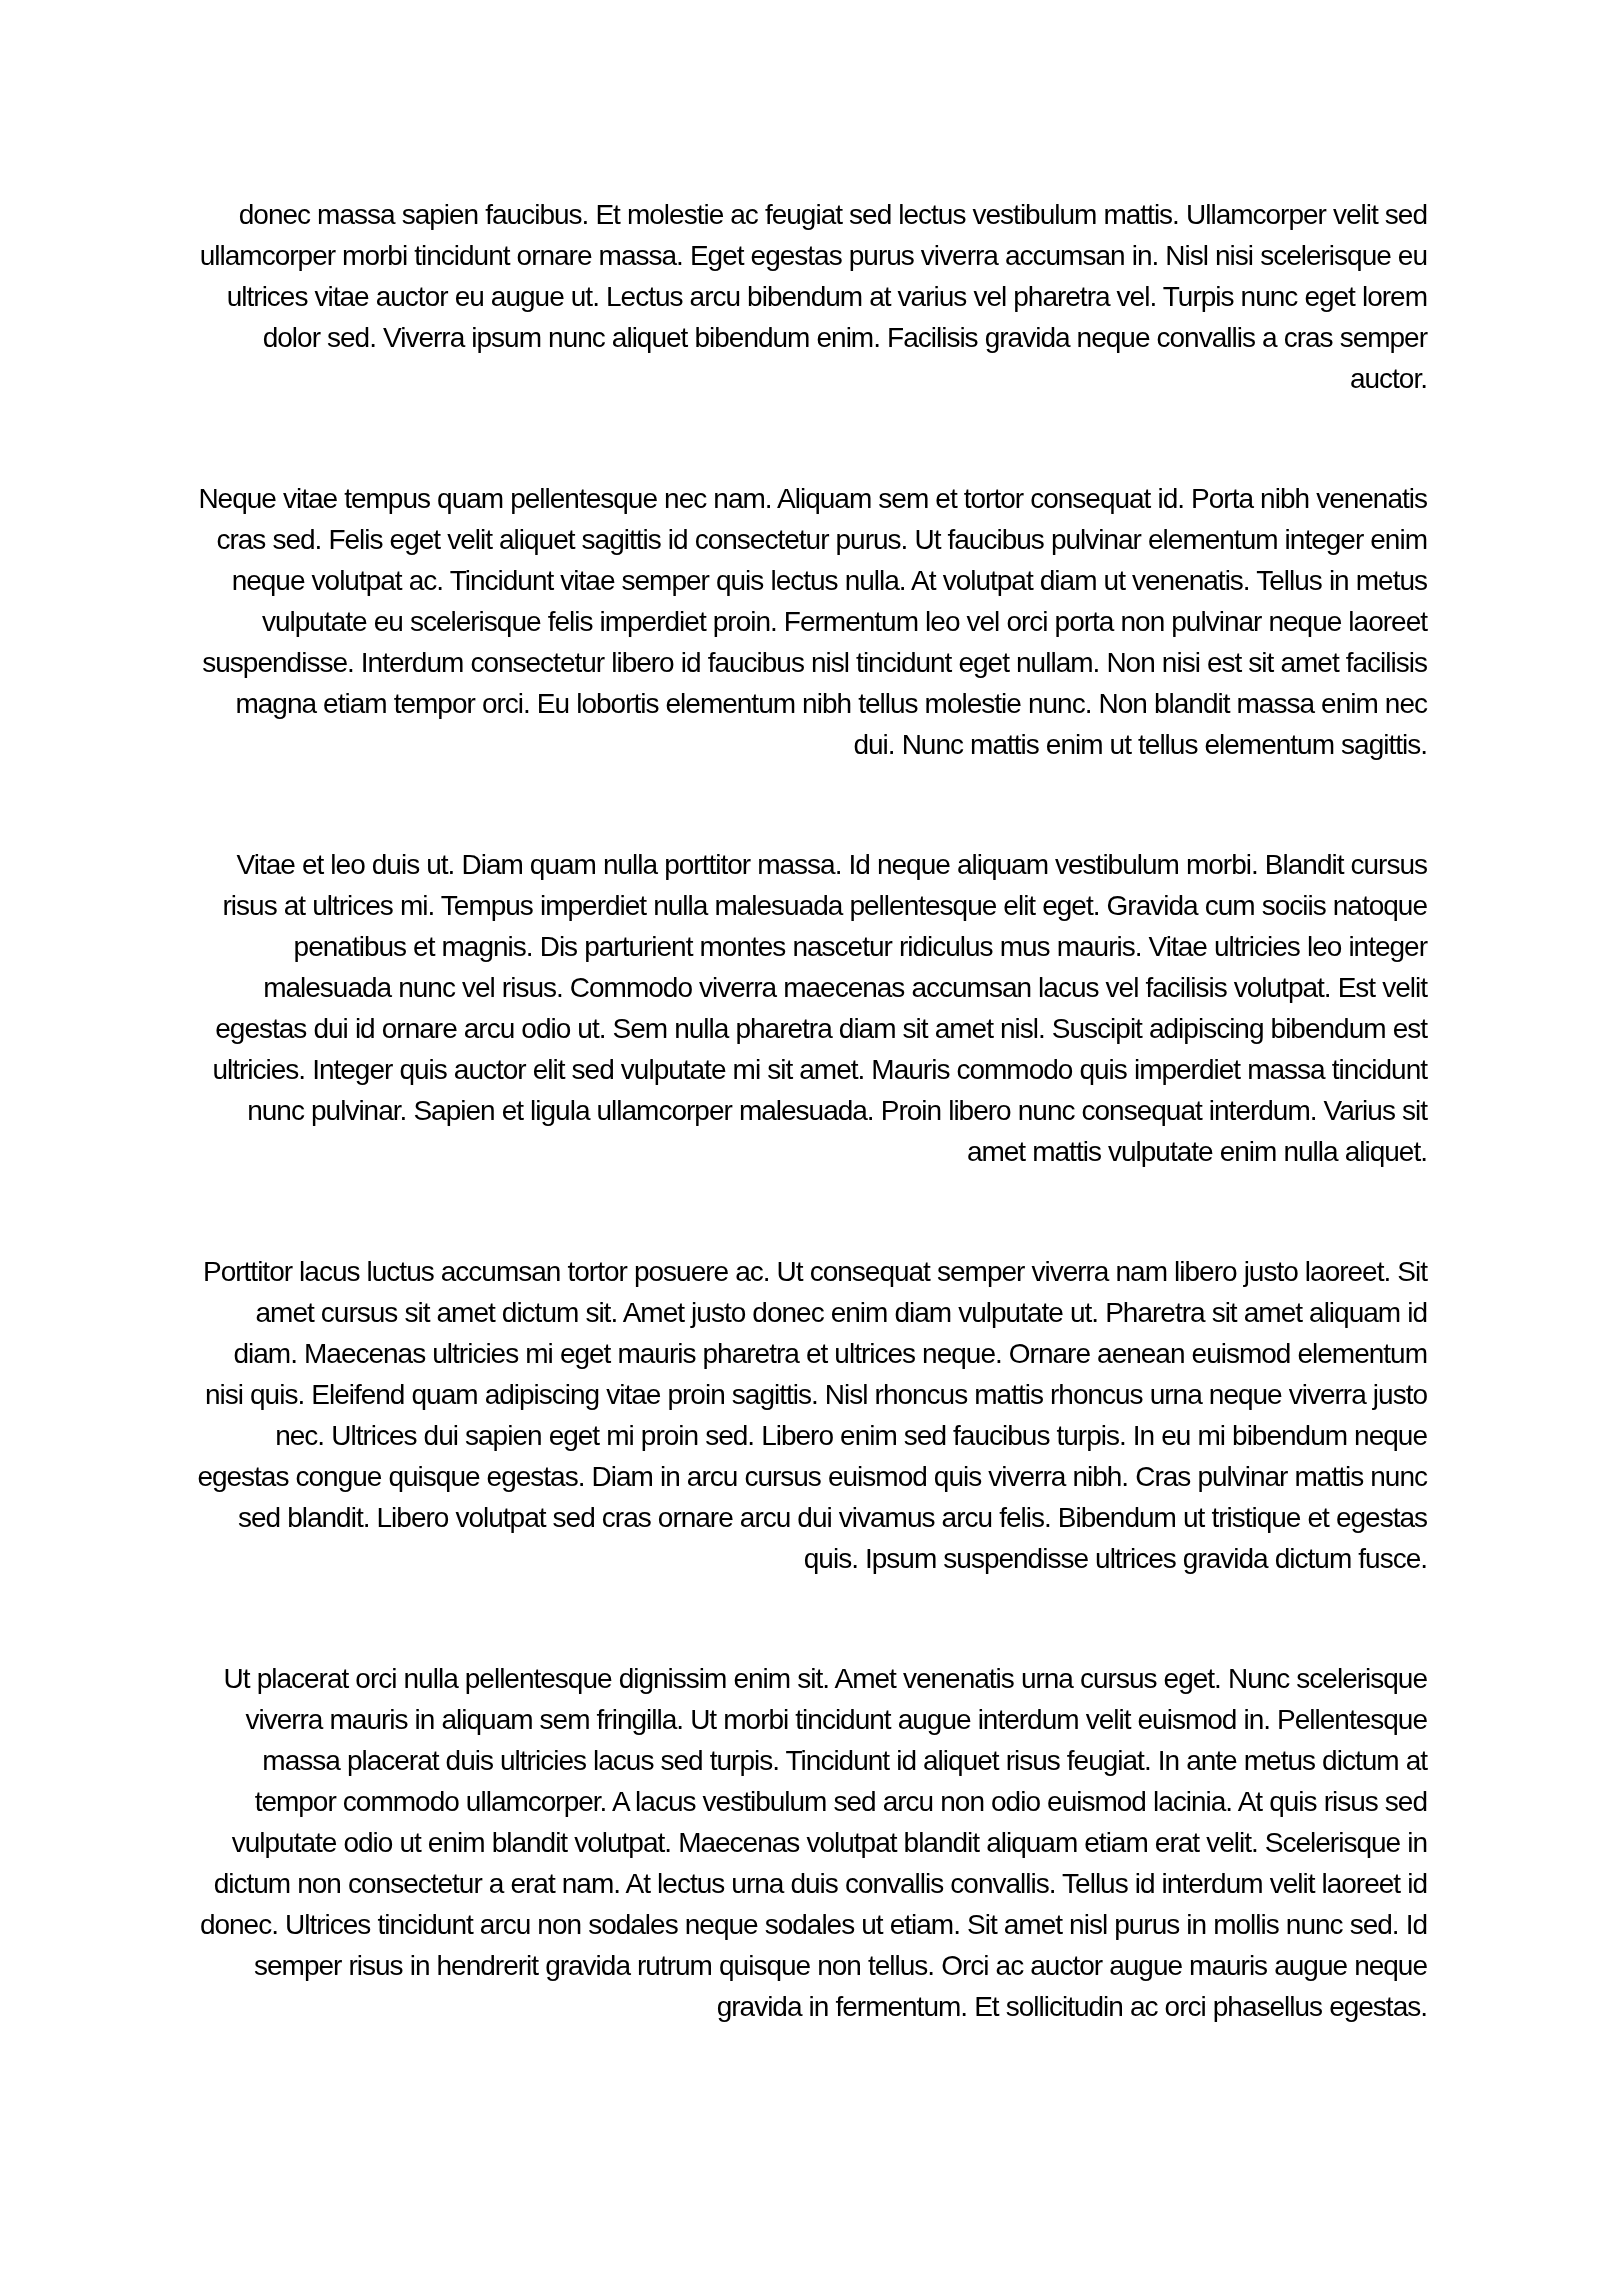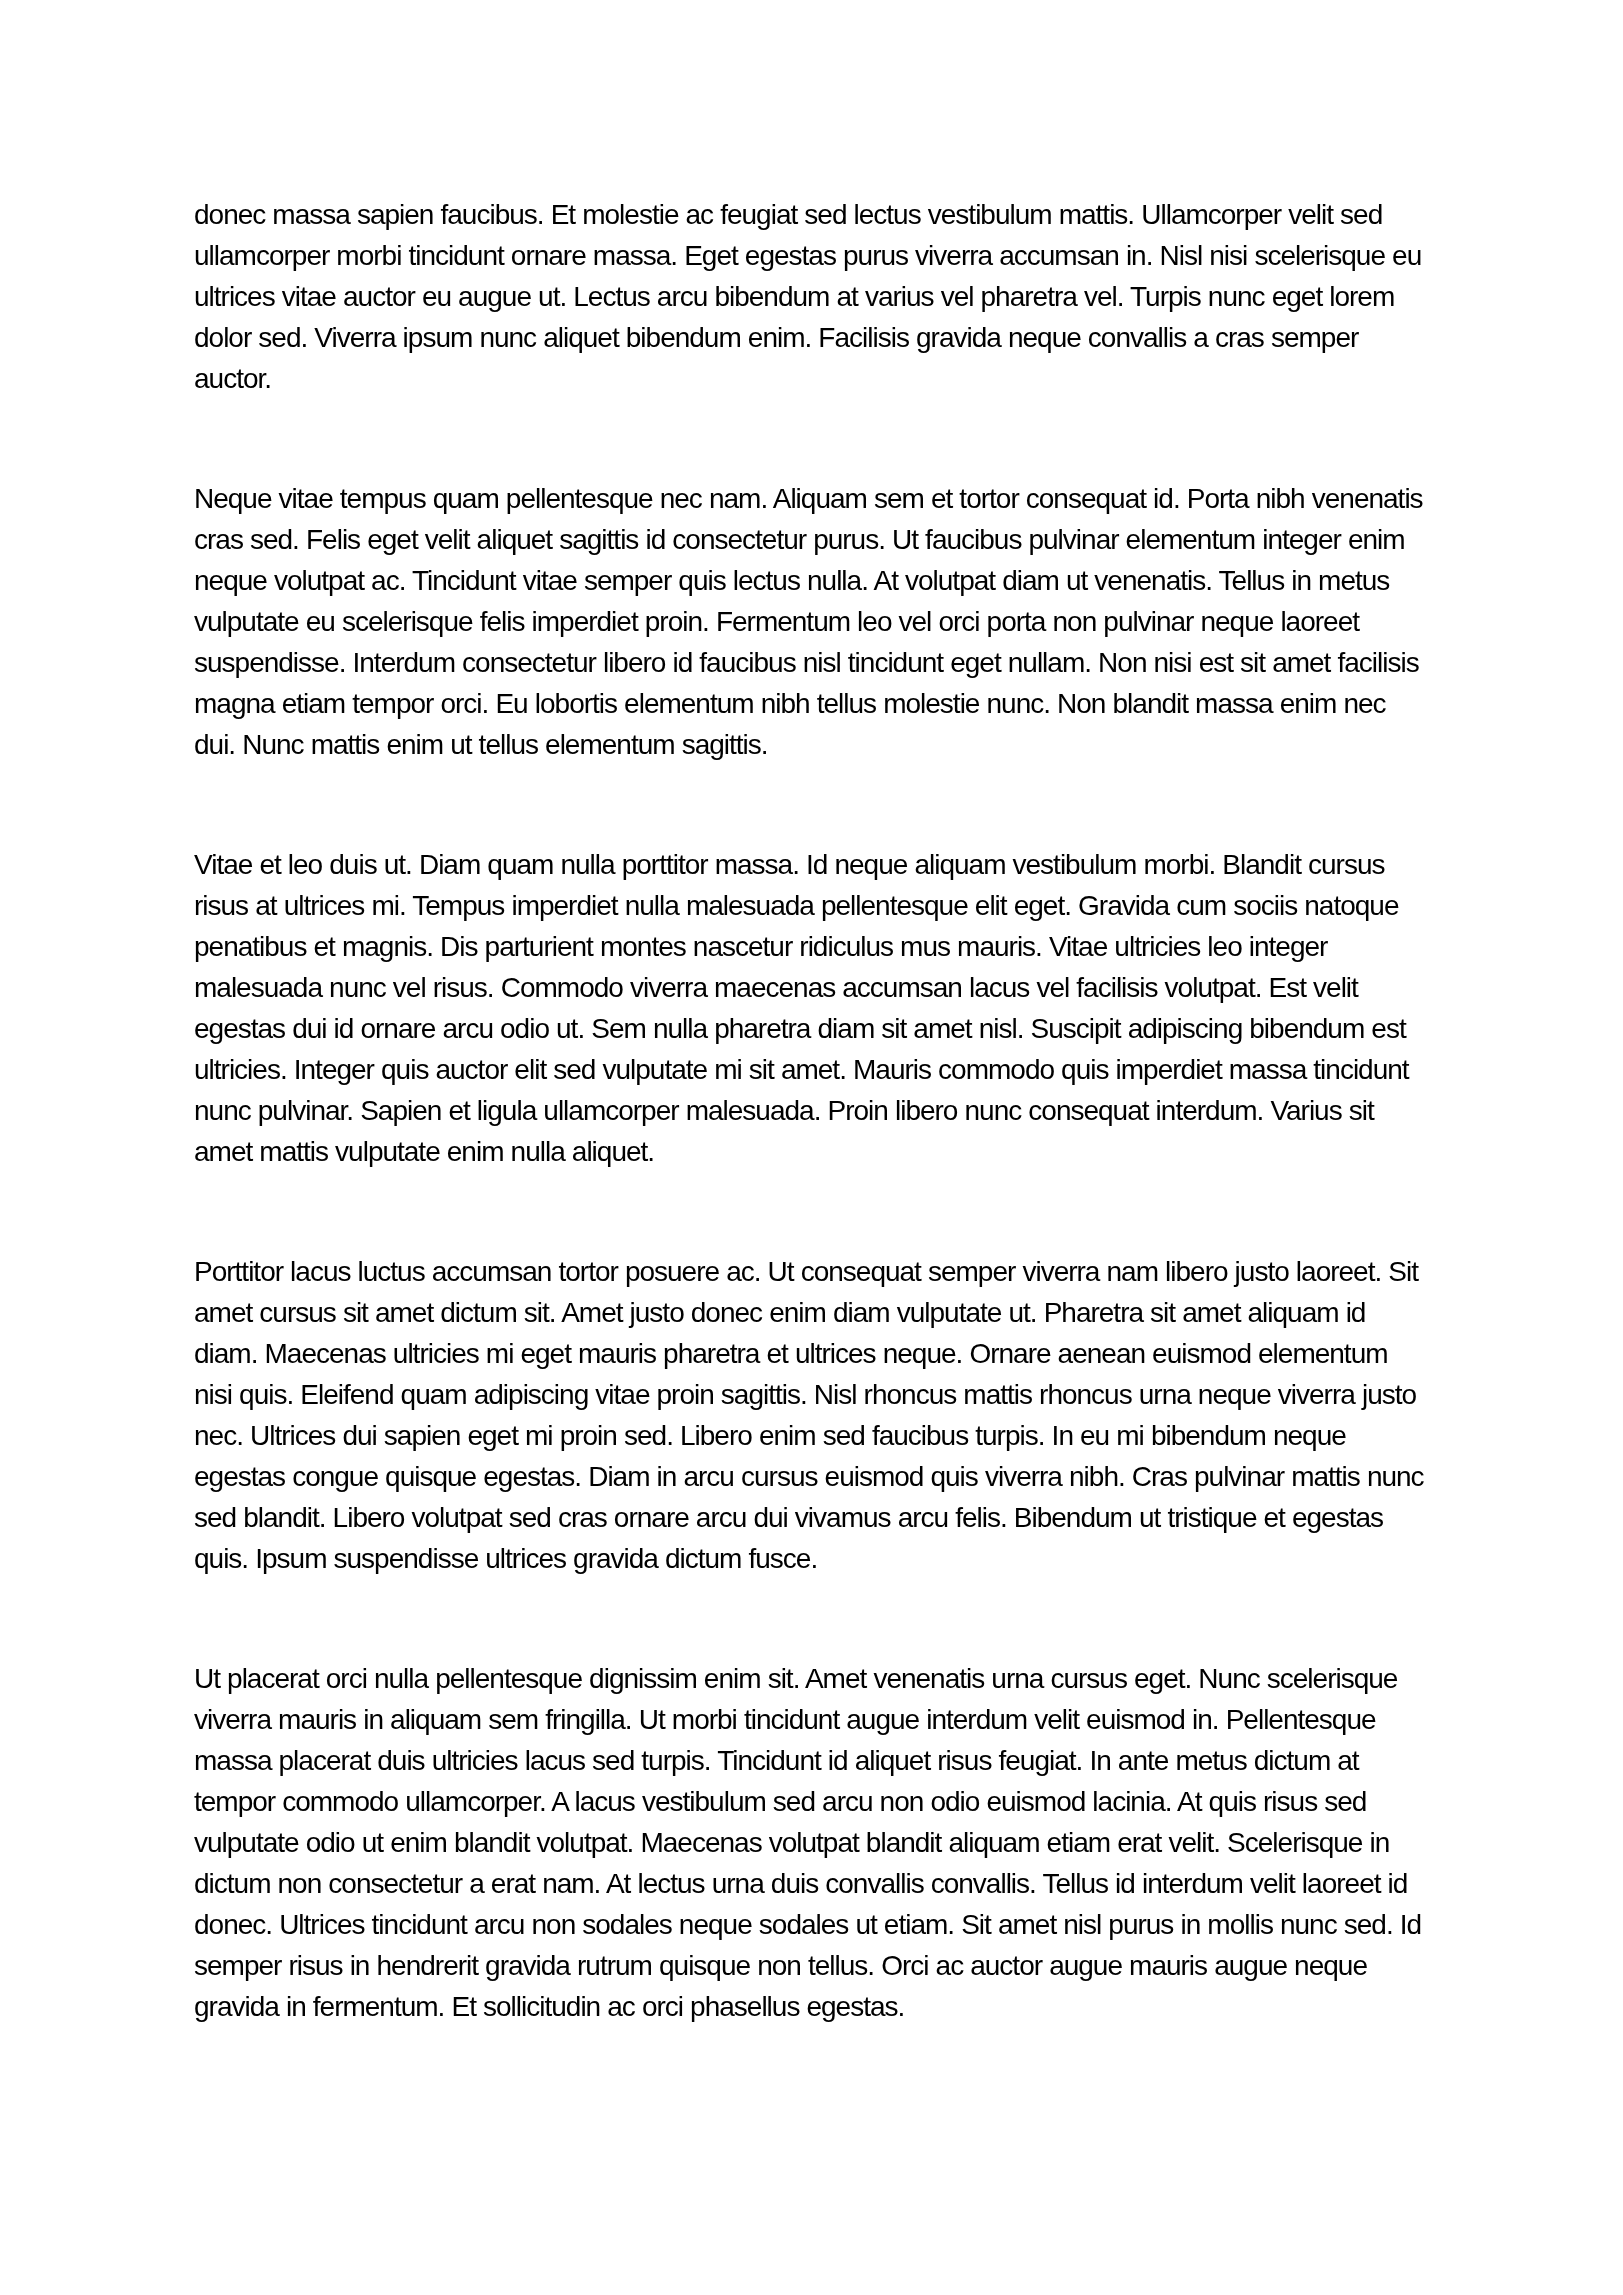--- a/index.html
+++ b/index.html
@@ -13,21 +13,21 @@
     height: 2295px;
     box-sizing: border-box;
     background: #ffffff;
     color: #000000;
     padding: 194px 196px 0 194px;
     font-family: "Liberation Sans", sans-serif;
     font-size: 28px;
     line-height: 41px;
     letter-spacing: -1px;
     word-spacing: 0.3px;
-    text-align: left;
+    text-align: right;
     overflow: hidden;
   }
   .para {
     margin: 0 0 79px 0;
   }
   .para:last-child {
     margin-bottom: 12px;
   }
 </style>
 </head>

